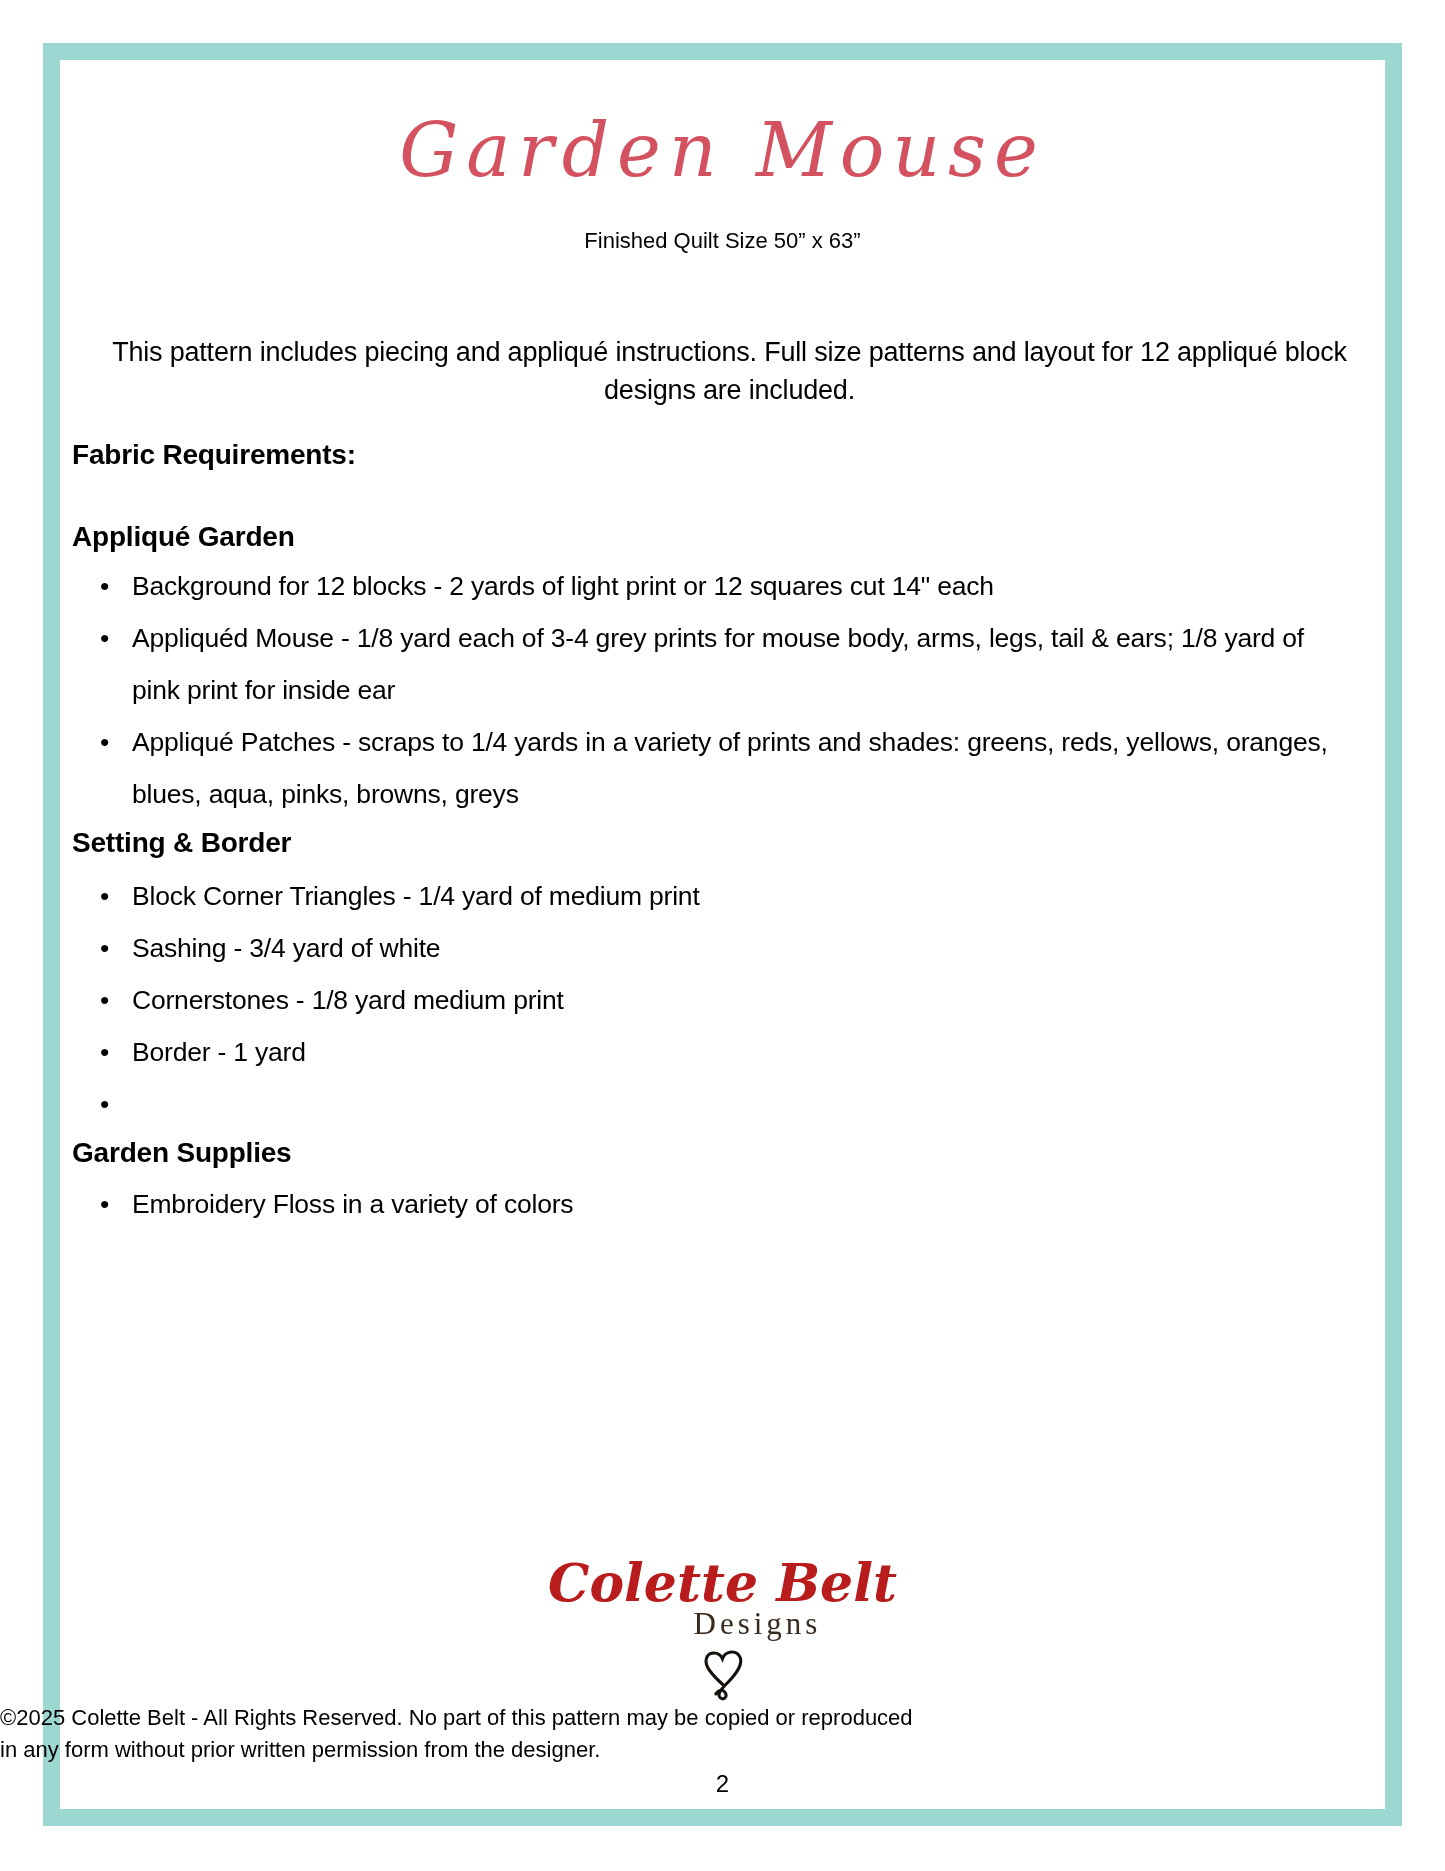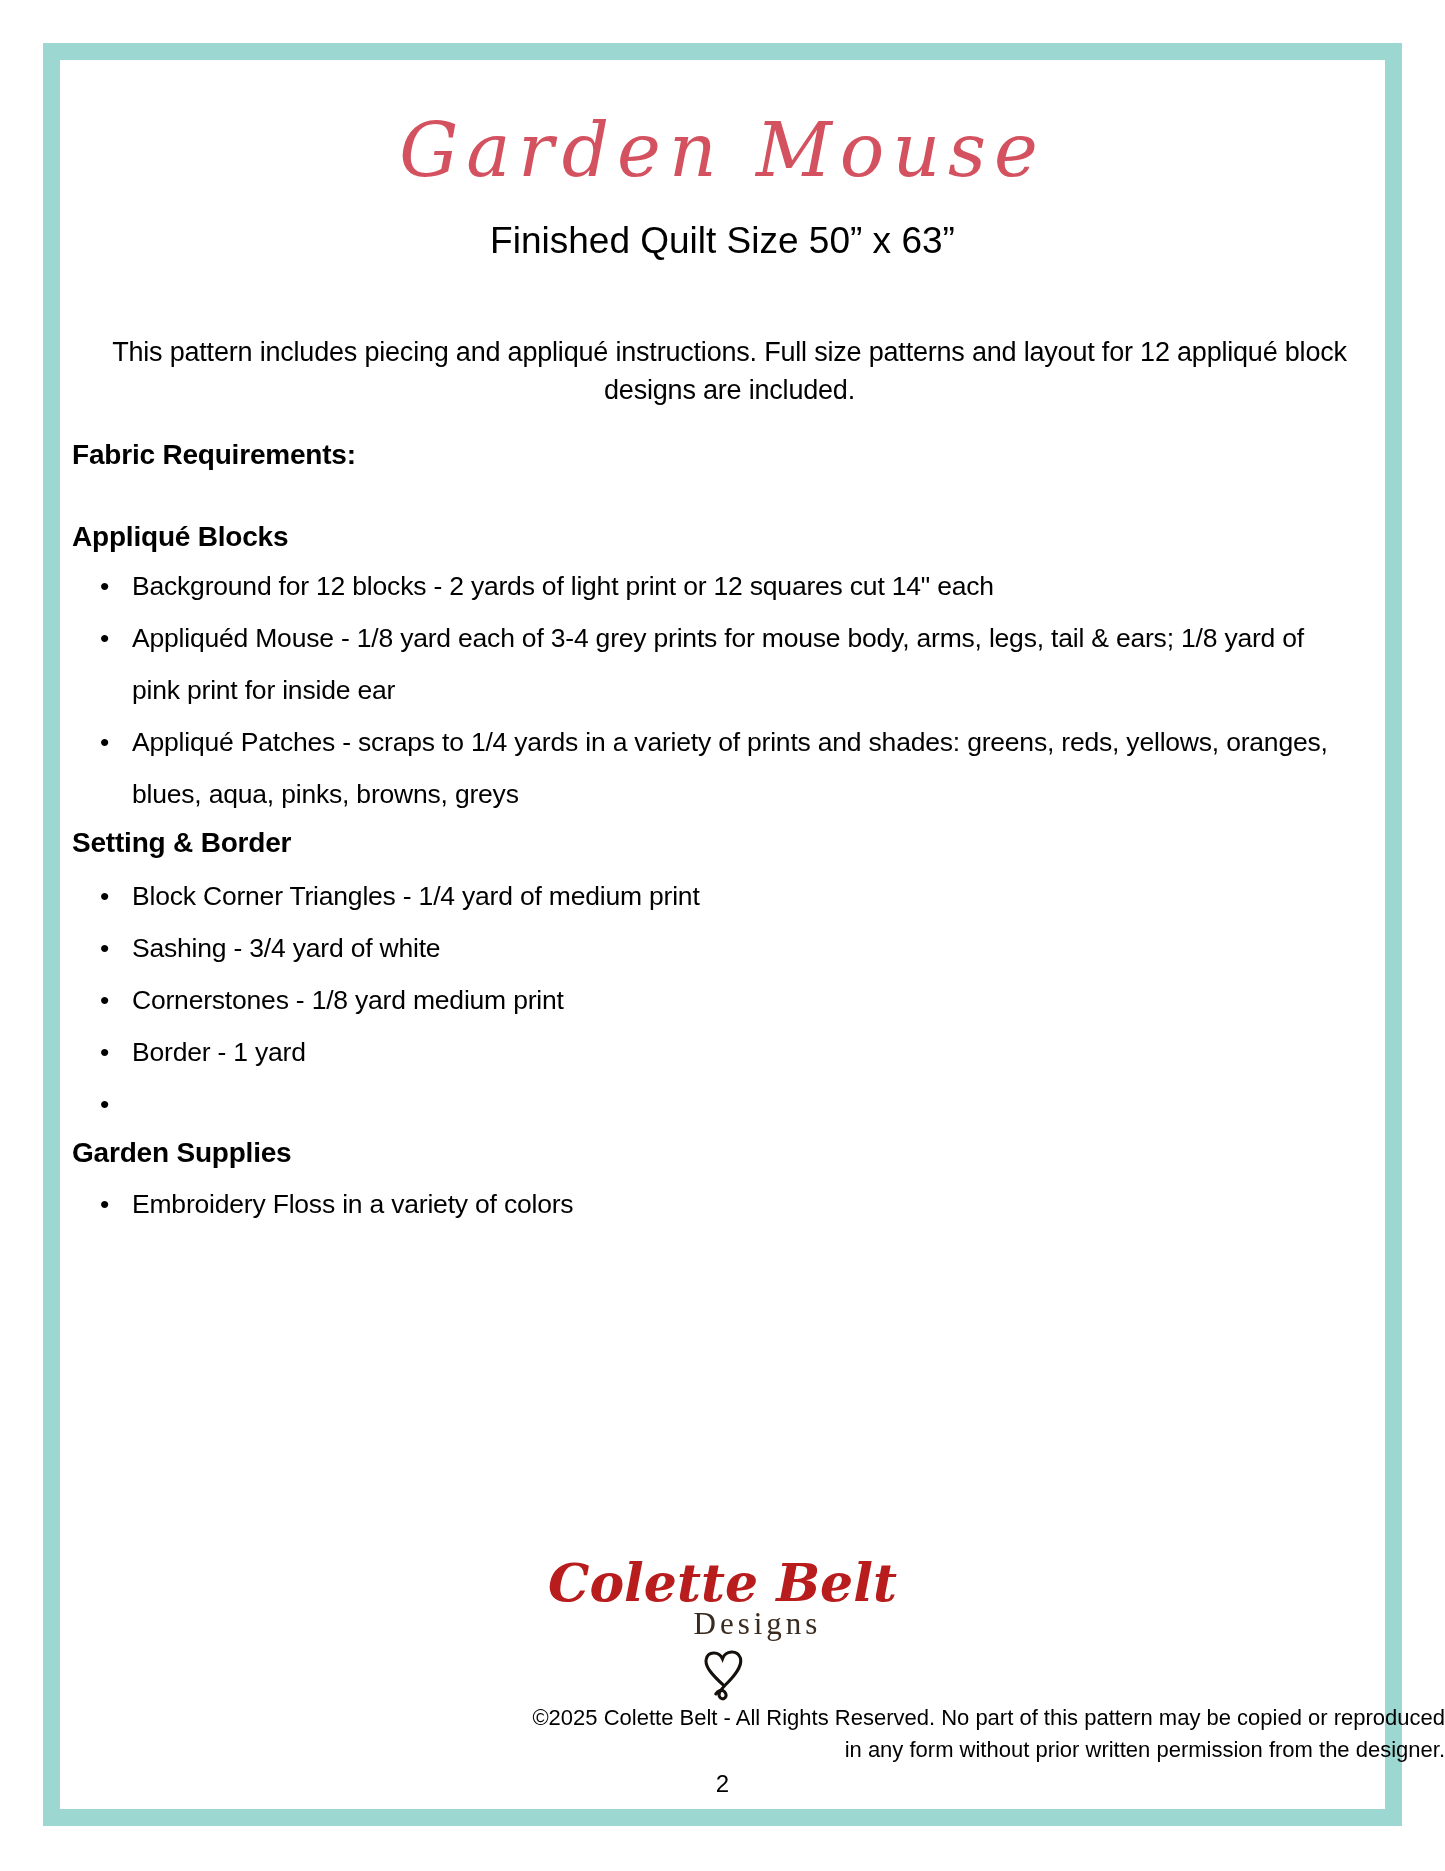--- a/index.html
+++ b/index.html
@@ -24,21 +24,21 @@
     font-family:"DejaVu Serif", serif;
     font-style:italic; font-weight:400;
     font-size:74px; line-height:92px;
     letter-spacing:8px;
     color:#d4515f;
     margin:0;
   }
   .subtitle {
     position:absolute; top:224px; left:0; width:100%;
     text-align:center;
-    font-size:37px; line-height:34px;
+    font-size:22px; line-height:34px;
   }
   .intro {
     position:absolute; top:333px; left:72px; width:1315px;
     font-size:27px; line-height:38px;
     letter-spacing:-0.2px;
     margin:0;
     text-align:center;
   }
   .heading {
     position:absolute; left:72px;
@@ -80,21 +80,21 @@
     color:#3a2b20;
     padding-left:35px;
   }
   .heart-wrap {
     position:absolute; top:1641px; left:0; width:100%;
     text-align:center; height:60px;
   }
   .heart-wrap svg { display:inline-block; }
   .copyright {
     position:absolute; top:1702px; left:0; width:100%;
-    text-align:right;
+    text-align:left;
     font-size:22px; line-height:32px;
   }
   .pagenum {
     position:absolute; top:1770px; left:0; width:100%;
     text-align:center;
     font-size:24px; line-height:28px;
   }
 </style>
 </head>
 <body>
@@ -104,21 +104,21 @@
   <div class="frame"></div>
 
   <h1 class="title">Garden Mouse</h1>
 
   <div class="subtitle">Finished Quilt Size 50” x 63”</div>
 
   <p class="intro">This pattern includes piecing and appliqué instructions. Full size patterns and layout for 12 appliqué block designs are included.</p>
 
   <div class="heading h-fabric">Fabric Requirements:</div>
 
-  <div class="heading h-sec0">Appliqué Blocks</div>
+  <div class="heading h-sec0">Appliqué Garden</div>
   <ul class="blist list-sec0">
     <li><span class="bullet">•</span><span>Background for 12 blocks - 2 yards of light print or 12 squares cut 14" each</span></li>
     <li><span class="bullet">•</span><span>Appliquéd Mouse - 1/8 yard each of 3-4 grey prints for mouse body, arms, legs, tail &amp; ears; 1/8 yard of pink print for inside ear</span></li>
     <li><span class="bullet">•</span><span>Appliqué Patches - scraps to 1/4 yards in a variety of prints and shades: greens, reds, yellows, oranges, blues, aqua, pinks, browns, greys</span></li>
   </ul>
 
   <div class="heading h-sec1">Setting &amp; Border</div>
   <ul class="blist list-sec1">
     <li><span class="bullet">•</span><span>Block Corner Triangles - 1/4 yard of medium print</span></li>
     <li><span class="bullet">•</span><span>Sashing - 3/4 yard of white</span></li>

